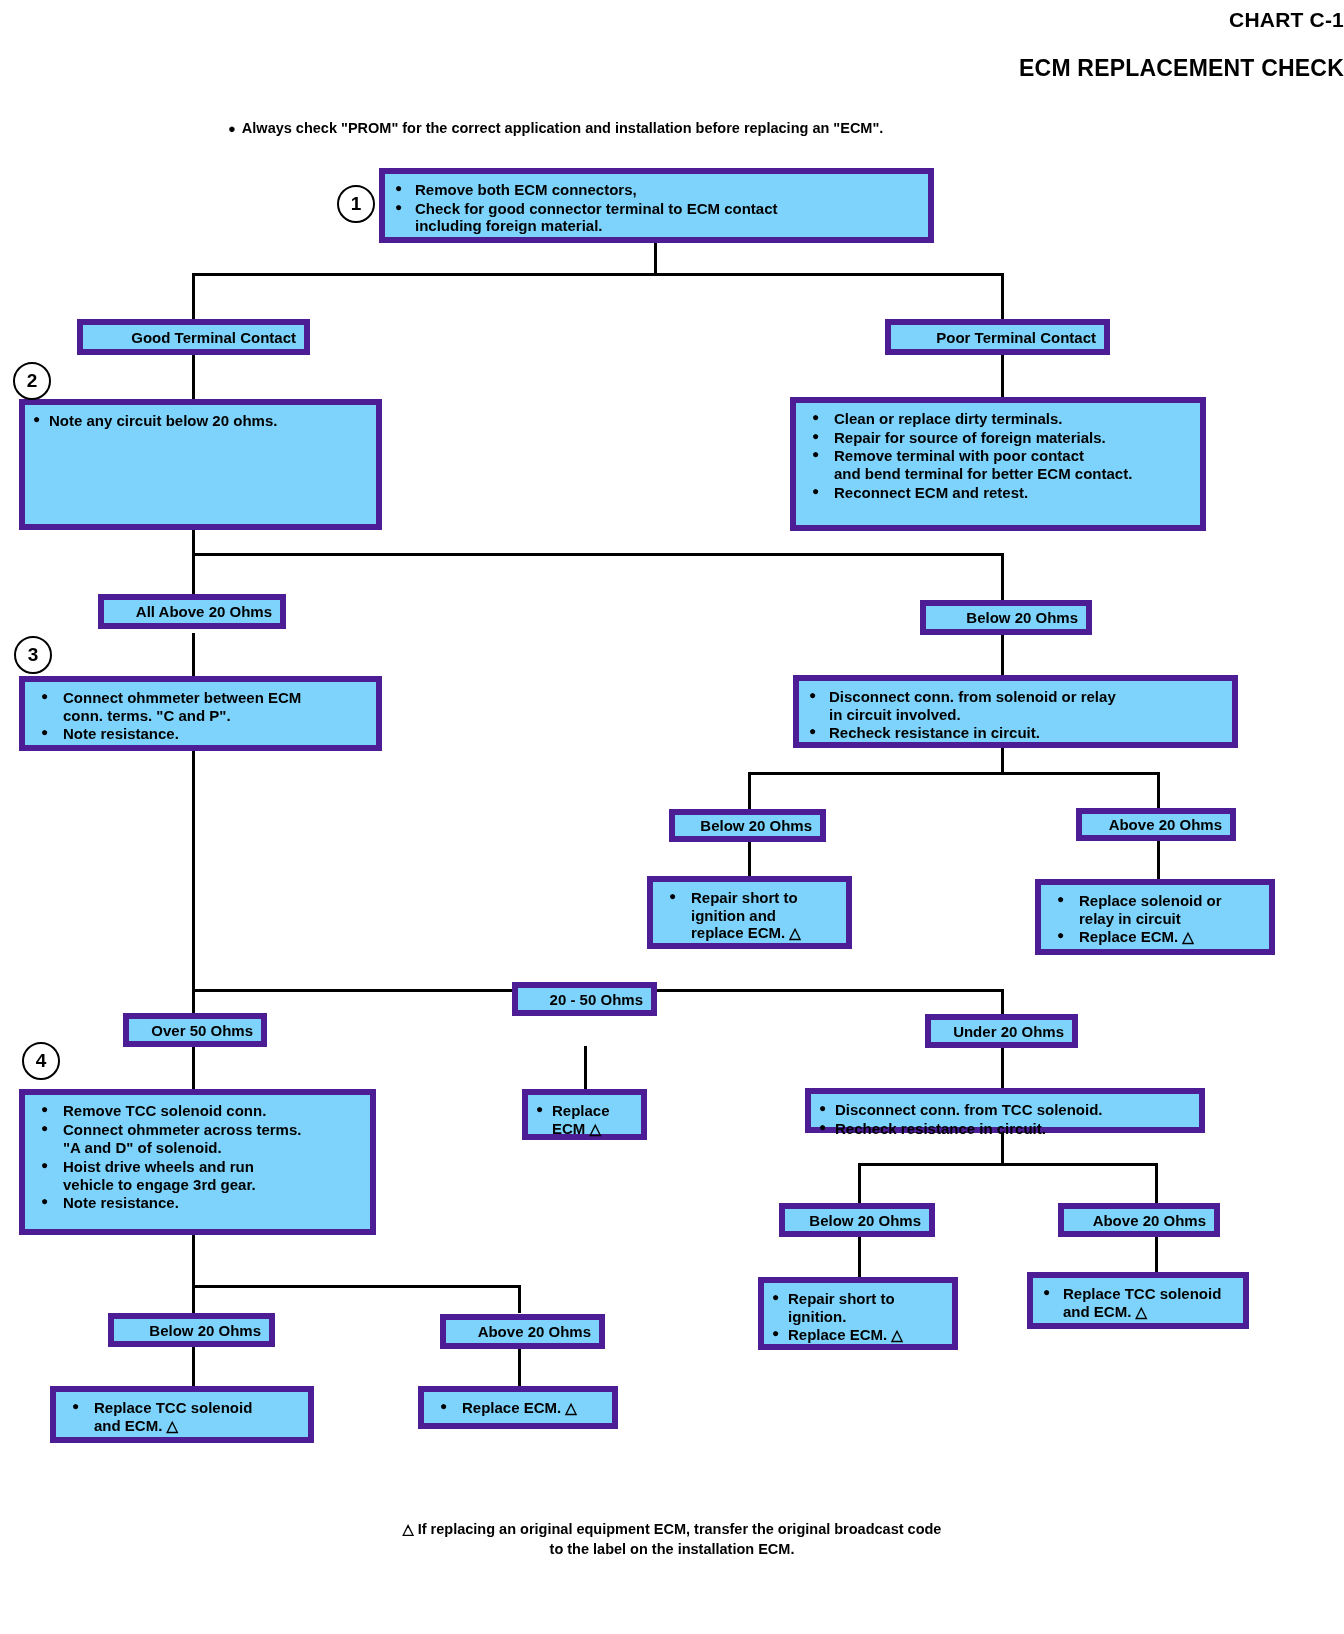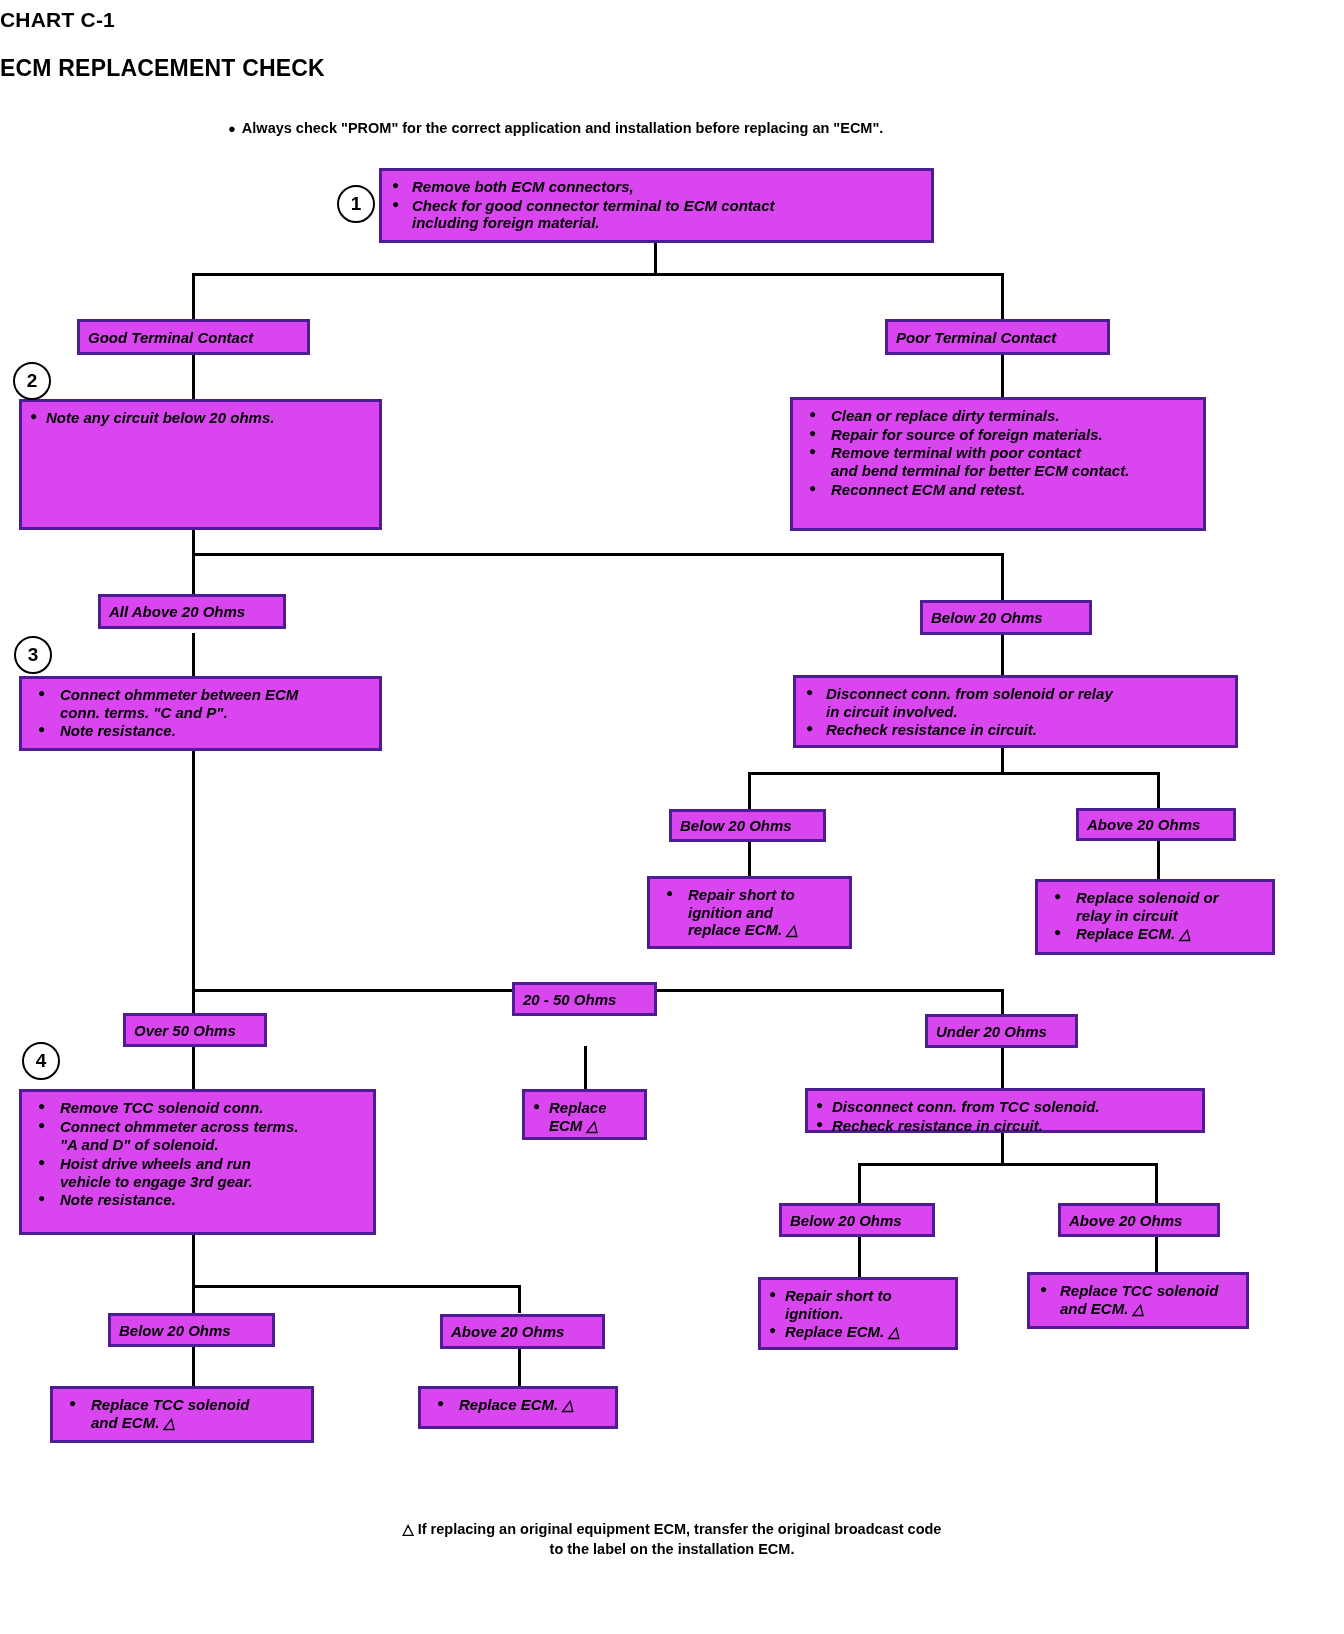--- a/index.html
+++ b/index.html
@@ -16,21 +16,21 @@
     width: 1344px;
     height: 1634px;
     background: #ffffff;
     overflow: hidden;
   }
 
   
   .title {
     position: absolute;
     width: 100%;
-    text-align: left;
+    text-align: right;
     font-weight: bold;
     letter-spacing: 0.2px;
   }
   #chart-title      { top: 8px;  font-size: 21px; }
   #chart-subtitle   { top: 55px; font-size: 23px; }
 
   
   #top-note {
     position: absolute;
     left: 228px;
@@ -49,30 +49,29 @@
     width: 100%;
     text-align: center;
     font-size: 14.5px;
     font-weight: bold;
     line-height: 1.35;
   }
 
   
   .box {
     position: absolute;
-    border: 3px solid #4c1d95;
-    background: #d946ef;
+    border: 6px solid #4c1d95;
+    background: #7dd3fc;
     box-sizing: border-box;
     z-index: 2;
-    font-style: italic;
   }
   .label-box {
     display: flex;
     align-items: center;
-    justify-content: flex-start;
+    justify-content: flex-end;
     font-size: 15px;
     font-weight: bold;
     white-space: nowrap;
     padding: 0 8px;
   }
   .content-box {
     padding: 7px 10px 7px 8px;
     font-size: 15px;
     font-weight: bold;
     line-height: 1.18;

